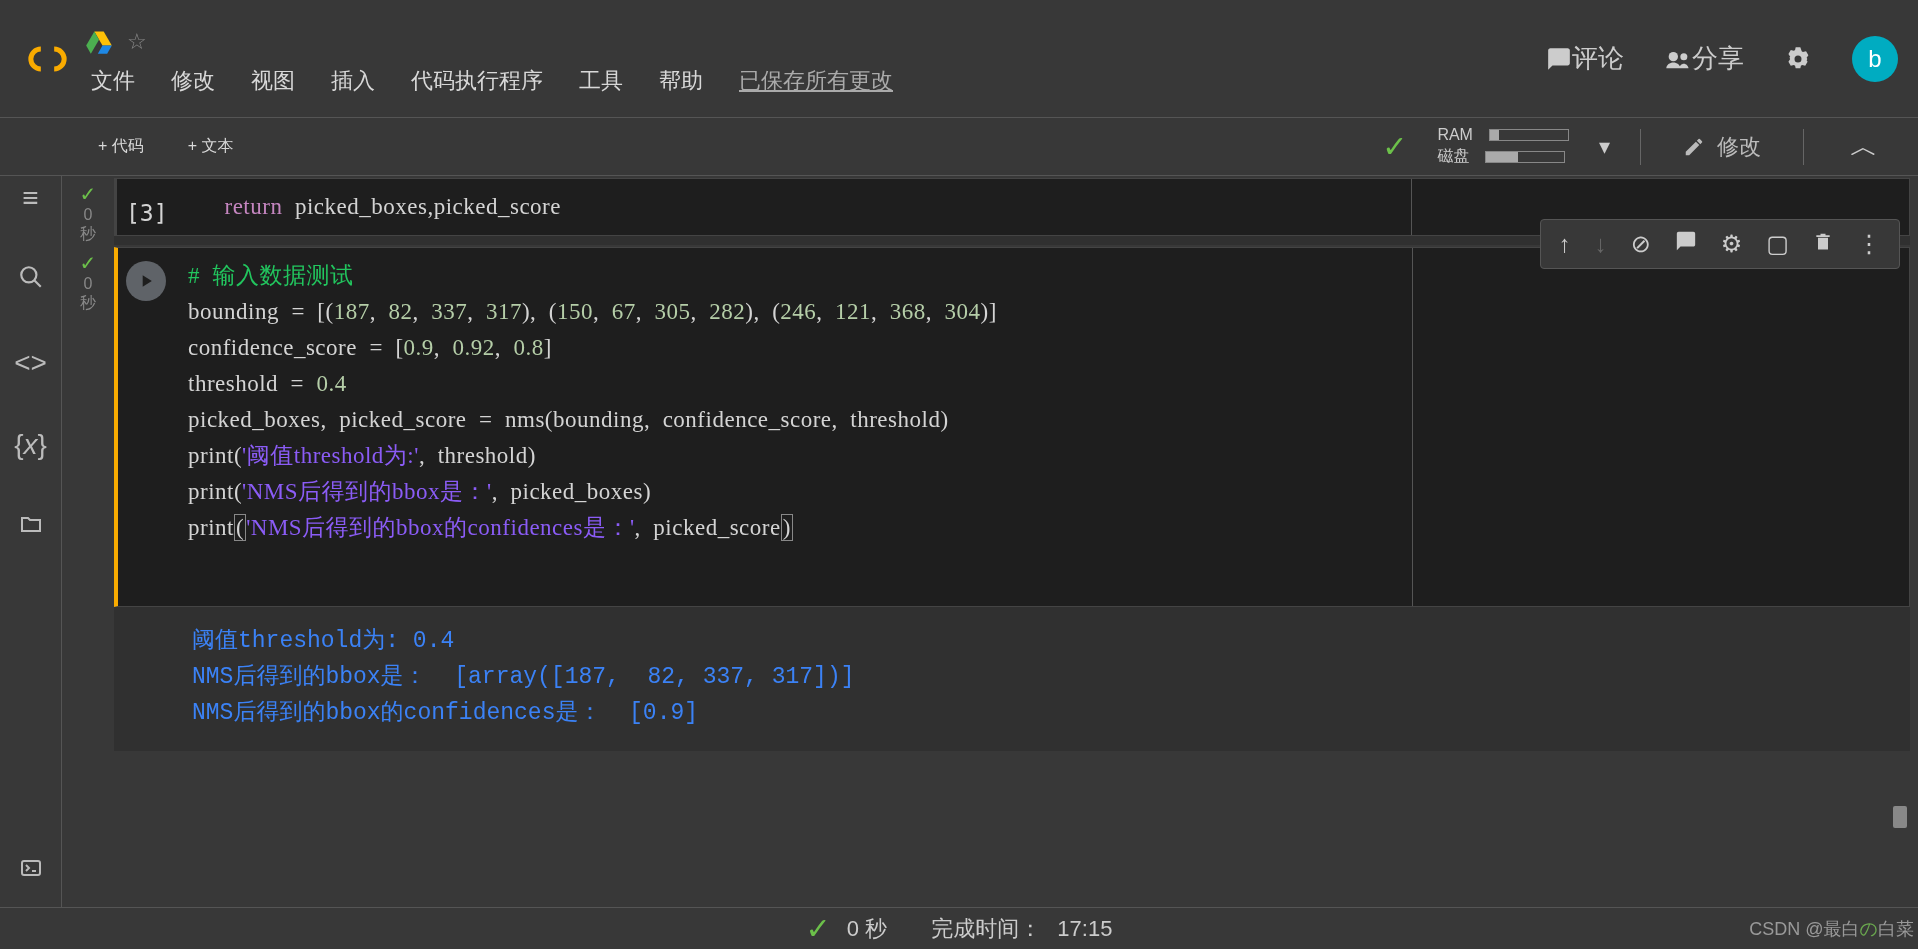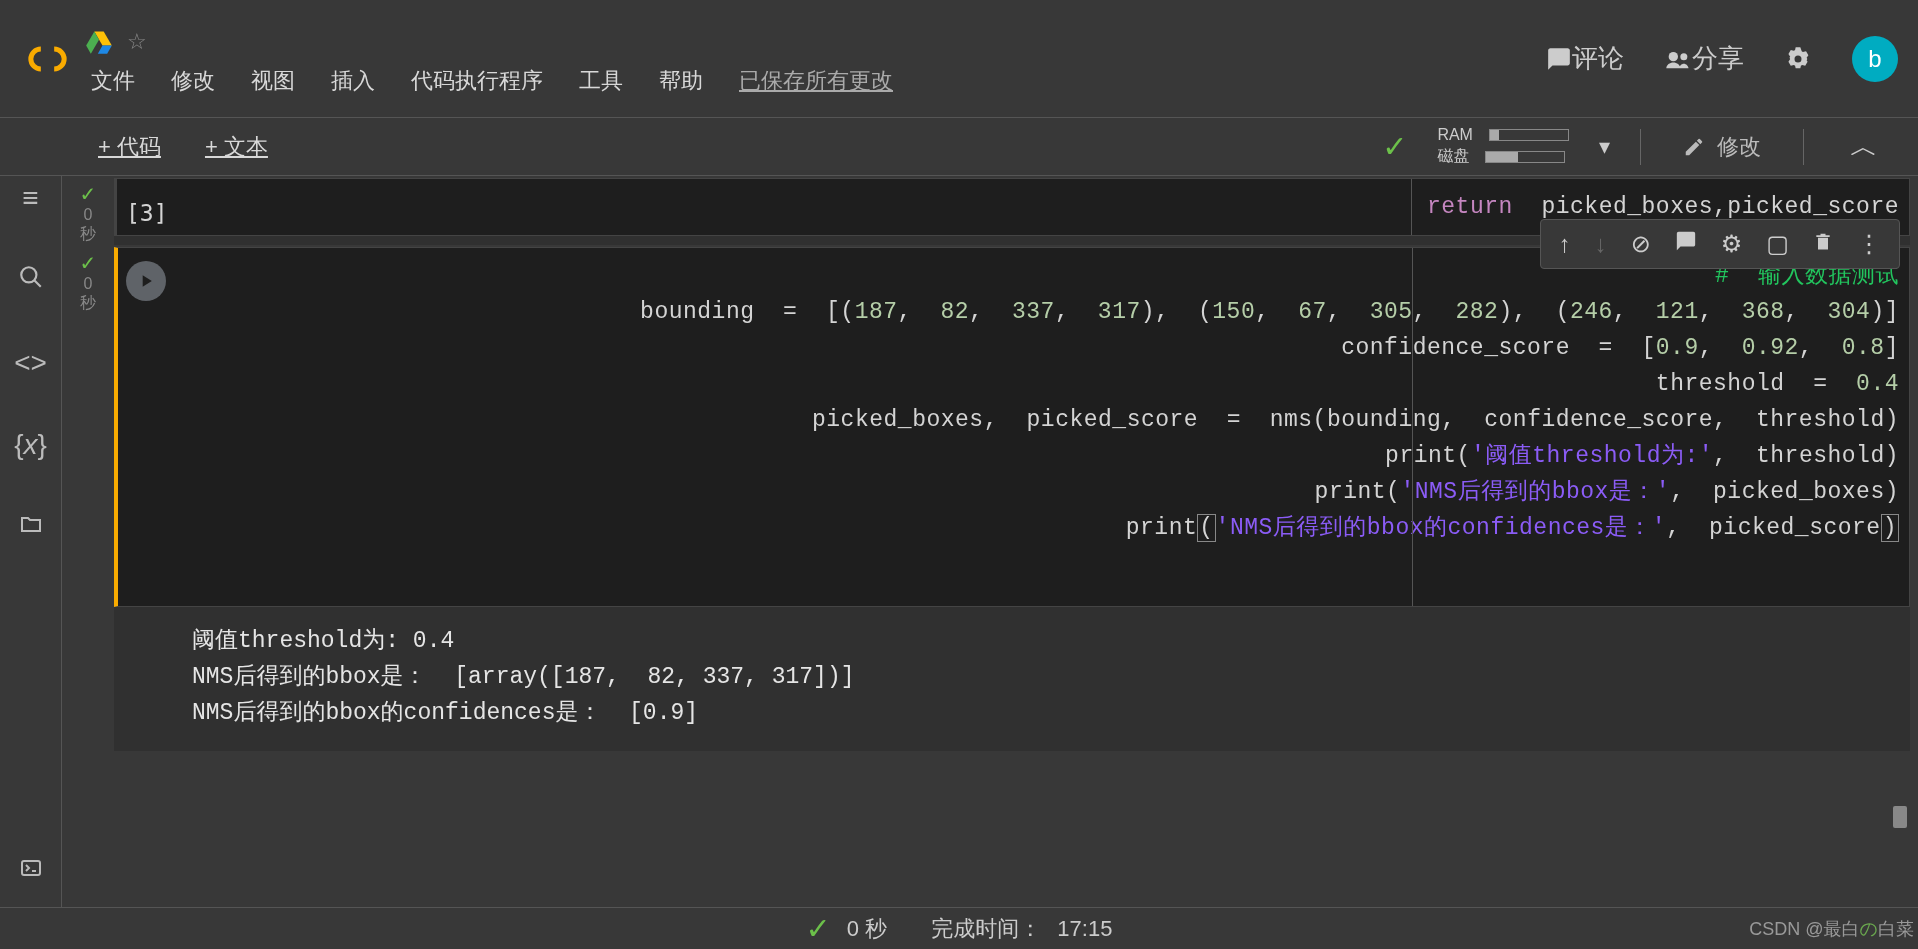--- a/index.html
+++ b/index.html
@@ -12,21 +12,21 @@
 .file-title { color:#e8e8e8; font-size:26px; letter-spacing:1px; }
 .star-icon { color:#888; font-size:22px; }
 .menu-row { display:flex; gap:28px; font-size:22px; color:#d8d8d8; padding-left:2px; }
 .menu-item { cursor:pointer; padding:2px 4px; }
 .menu-saved { color:#aaa; text-decoration:underline; }
 .header-right { display:flex; align-items:center; gap:40px; }
 .hr-icon { color:#ccc; font-size:26px; display:flex; align-items:center; cursor:pointer; }
 .avatar { width:46px; height:46px; border-radius:50%; background:#00acc1; color:#fff; display:flex; align-items:center; justify-content:center; font-size:24px; }
 .toolbar { height:58px; background:#383838; display:flex; align-items:center; padding:0 24px 0 88px; border-bottom:1px solid #555; }
 .tb-left { display:flex; gap:24px; }
-.tb-btn { color:#d8d8d8; font-size:22px; cursor:pointer; padding:6px 10px;text-decoration:underline; }
+.tb-btn { color:#d8d8d8; font-size:16px; cursor:pointer; padding:6px 10px; }
 .tb-right { margin-left:auto; display:flex; align-items:center; gap:30px; }
 .check-green { color:#6cc04a; font-size:30px; }
 .ram-box { display:flex; flex-direction:column; gap:2px; font-size:16px; color:#ccc; }
 .ram-row { display:flex; align-items:center; gap:16px; }
 .ram-bar { width:80px; height:12px; border:1px solid #888; position:relative; }
 .ram-fill { height:100%; background:#aaa; }
 .dropdown-caret { color:#ccc; font-size:22px; }
 .edit-btn { display:flex; align-items:center; gap:12px; color:#bbb; font-size:22px; padding:6px 12px; border-radius:4px; }
 .expand-btn { color:#ccc; font-size:28px; padding:6px 16px; cursor:pointer; }
 .divider-v { width:1px; height:36px; background:#666; }
@@ -35,26 +35,26 @@
 .rail-icon { color:#bbb; font-size:28px; cursor:pointer; }
 .notebook { flex:1; overflow:auto; background:#383838; padding:0 8px 0 0; position:relative; }
 .cell { display:flex; margin:2px 0; }
 .cell-gutter { width:52px; display:flex; flex-direction:column; align-items:center; color:#888; font-size:16px; padding-top:4px; }
 .gutter-check { color:#6cc04a; font-size:20px; }
 .cell-body { flex:1; background:#303030; position:relative; }
 .cell-top { background:#1e1e1e; border-left:3px solid #444; border-top:1px solid #444; border-bottom:1px solid #444; border-right:1px solid #444; }
 .cell-selected .cell-top { border-left:4px solid #f9ab00; }
 .cell-play { position:absolute; left:12px; top:14px; width:40px; height:40px; border-radius:50%; background:#5f6368; display:flex; align-items:center; justify-content:center; cursor:pointer; }
 .cell-play svg { fill:#1e1e1e; }
-.code-area { font-family:Liberation Mono, monospace; font-size:23px; color:#d4d4d4; padding:10px 10px 10px 70px; white-space:pre; position:relative; line-height:36px; letter-spacing:0.5px;text-align:right; }
+.code-area { font-family:Liberation Serif, serif; font-size:23px; color:#d4d4d4; padding:10px 10px 10px 70px; white-space:pre; position:relative; line-height:36px; letter-spacing:0.5px; }
 .code-sel { padding:10px 10px 60px 70px; }
 .ruler { position:absolute; left:1294px; top:0; bottom:0; width:1px; background:#555; }
 .kw { color:#c586c0; } .cm { color:#22c55e; } .nm { color:#b5cea8; } .st { color:#8b5cf6; }
 .bracket-hl { border:1px solid #888; padding:0 1px; }
-.cell-output { background:#303030; padding:16px 20px 20px 78px; font-family:"Courier New",monospace; font-size:23px; color:#e5e5e5; white-space:pre; line-height:36px; }
+.cell-output { background:#303030; padding:16px 20px 20px 78px; font-family:"Courier New",monospace; font-size:23px; color:#3b82f6; white-space:pre; line-height:36px; }
 .cell-brackets { position:absolute; left:12px; top:22px; font-family:monospace; font-size:23px; color:#d4d4d4; }
 .cell-toolbar { position:absolute; top:-28px; right:10px; background:#383838; border:1px solid #555; border-radius:4px; display:flex; gap:4px; padding:4px 8px; z-index:10; }
 .ct-btn { color:#ccc; font-size:24px; padding:6px 10px; cursor:pointer; }
 .scroll-thumb { position:absolute; right:2px; top:558px; width:14px; height:22px; background:#888; border-radius:2px; }
 .status-bar { height:42px; background:#383838; border-top:1px solid #555; display:flex; align-items:center; justify-content:center; font-size:22px; color:#ccc; gap:16px; position:relative; }
 .watermark { position:absolute; right:4px; color:#999; font-size:18px; }
 .wm-green { color:#6aa84f; }
 </style>
 </head>
 <body>

